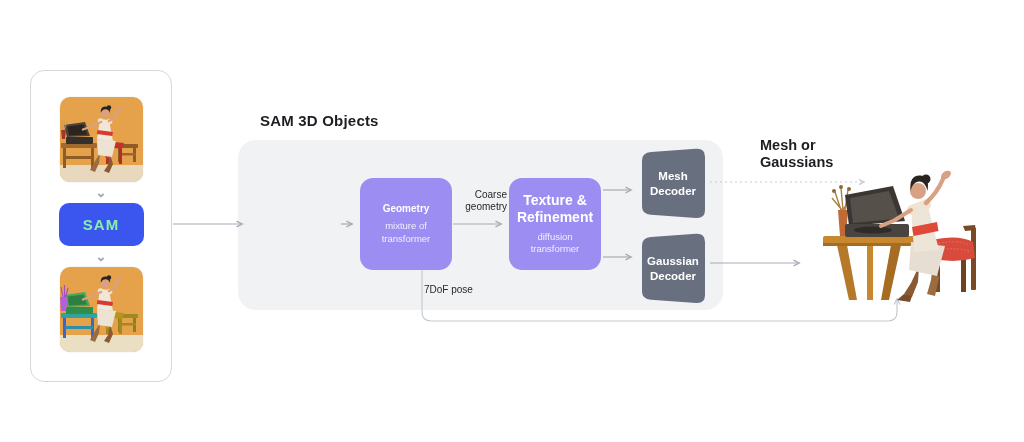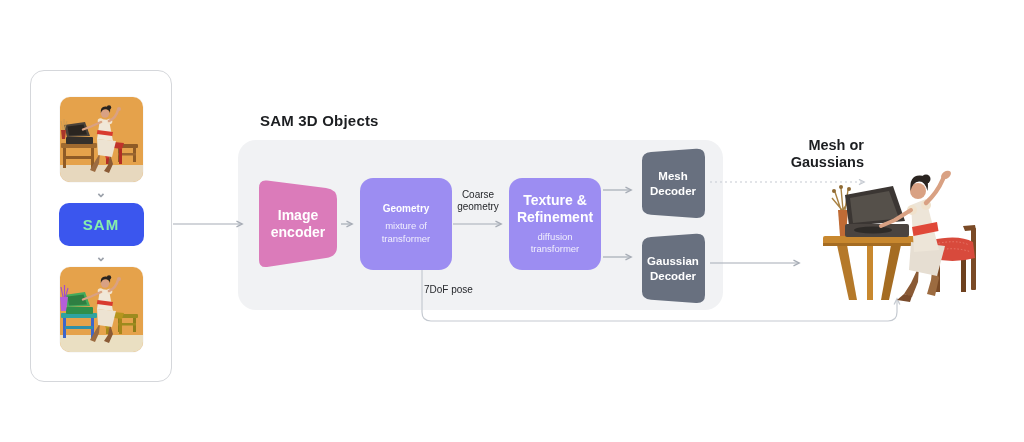--- a/index.html
+++ b/index.html
@@ -50,23 +50,23 @@
   .node-title{font-size:10px;font-weight:700;line-height:1.2;}
   .texture .node-title{font-size:14px;width:82px;}
   .node-sub{font-size:9.5px;color:rgba(255,255,255,.85);margin-top:5px;line-height:1.3;width:66px;}
   .decoder{width:70px;height:73px;}
   .decoder.mesh{left:638px;top:147px;}
   .decoder.gaussian{left:638px;top:232px;}
   .decoder .node-title{font-size:11.5px;width:56px;line-height:1.3;}
 
   
   .lbl{position:absolute;z-index:3;color:#26282C;}
-  .lbl-coarse{left:449px;top:189px;width:58px;font-size:10px;line-height:1.18;text-align:center;}
+  .lbl-coarse{left:449px;top:189px;width:58px;font-size:10px;line-height:1.18;text-align:right;}
   .lbl-pose{left:424px;top:284px;font-size:10px;}
-  .lbl-output{left:760px;top:137px;width:104px;text-align:right;
+  .lbl-output{left:760px;top:137px;width:104px;text-align:left;
     font-size:14.5px;font-weight:700;line-height:1.2;color:var(--ink);}
 
   
   .render3d{position:absolute;left:815px;top:150px;width:165px;height:156px;z-index:3;}
   .render3d svg{display:block;width:100%;height:100%;}
 </style>
 </head>
 <body>
 
 <div class="stage">
@@ -164,28 +164,20 @@
         <circle cx="45" cy="16.5" r="4.2" fill="#D9A183"></circle>
         <path d="M40.8,16 Q40,9 46,9.5 Q51,10 50,16 Q48.6,12 45.5,12.3 Q42,12.6 40.8,16 Z" fill="#2A2420"></path>
         <circle cx="49" cy="10.5" r="2.2" fill="#2A2420"></circle>
       </svg>
     </div>
   </div>
 
   <div class="pipeline-title">SAM 3D Objects</div>
   <div class="pipeline-box"></div>
 
-  <div class="node encoder">
-    <svg class="shape-svg" viewBox="0 0 84 92">
-      <path d="M11,2.5 L70,10 Q81,11.5 81,21 L81,69 Q81,78.5 70,80 L11,89 Q3,90 3,82 L3,10 Q3,1.5 11,2.5 Z" fill="#DB7BBA"></path>
-    </svg>
-    <div class="node-inner">
-      <div class="node-title">Image encoder</div>
-    </div>
-  </div>
 
   <div class="node geometry">
     <div class="node-inner">
       <div class="node-title">Geometry</div>
       <div class="node-sub">mixture of transformer</div>
     </div>
   </div>
 
   <div class="lbl lbl-coarse">Coarse geometry</div>
   <div class="lbl lbl-pose">7DoF pose</div>

